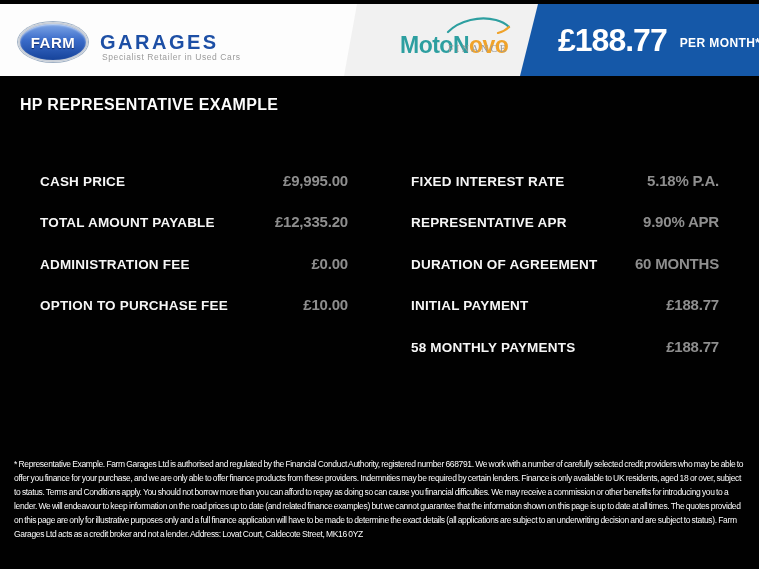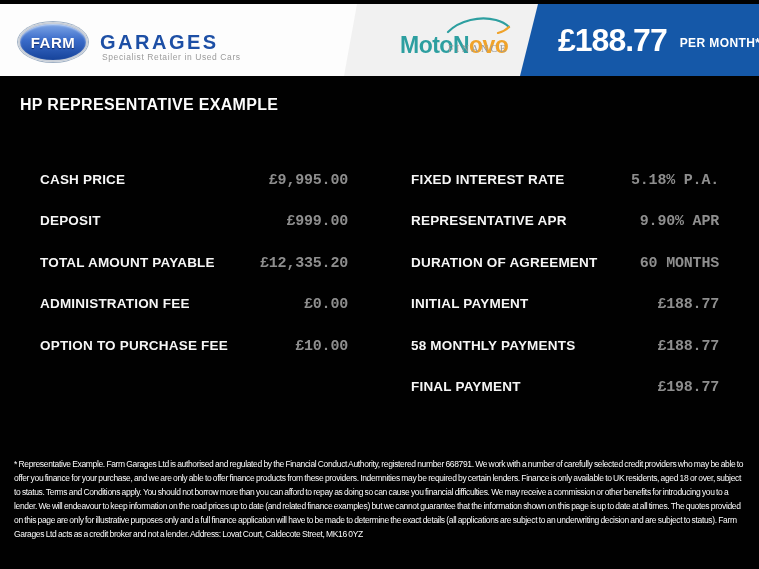--- a/index.html
+++ b/index.html
@@ -107,21 +107,20 @@
     display: flex; justify-content: space-between; align-items: baseline;
     height: 16px; margin-bottom: 25.4px;
   }
   .fin-label {
     color: #f6f6f6; font-weight: bold; font-size: 13.5px; letter-spacing: .2px;
     white-space: nowrap;
   }
   .fin-value {
     color: #8e8e8e; font-weight: bold; font-size: 15px; letter-spacing: -0.2px;
     white-space: nowrap;
-    font-family: Liberation Mono, monospace;
   }
 
   
   .disclaimer {
     position: absolute; left: 14px; top: 457px;
     width: 734px;
     color: #fdfdfd;
     font-size: 8.5px; font-weight: normal;
     line-height: 14px;
     letter-spacing: -0.35px; word-spacing: -0.5px;
@@ -162,24 +161,20 @@
   </div>
 
   <div class="page-title">HP REPRESENTATIVE EXAMPLE</div>
 
   <div class="fin-col left">
     <div class="fin-row">
       <span class="fin-label">CASH PRICE</span>
       <span class="fin-value">£9,995.00</span>
     </div>
     <div class="fin-row">
-      <span class="fin-label">DEPOSIT</span>
-      <span class="fin-value">£999.00</span>
-    </div>
-    <div class="fin-row">
       <span class="fin-label">TOTAL AMOUNT PAYABLE</span>
       <span class="fin-value">£12,335.20</span>
     </div>
     <div class="fin-row">
       <span class="fin-label">ADMINISTRATION FEE</span>
       <span class="fin-value">£0.00</span>
     </div>
     <div class="fin-row">
       <span class="fin-label">OPTION TO PURCHASE FEE</span>
       <span class="fin-value">£10.00</span>
@@ -200,21 +195,17 @@
       <span class="fin-value">60 MONTHS</span>
     </div>
     <div class="fin-row">
       <span class="fin-label">INITIAL PAYMENT</span>
       <span class="fin-value">£188.77</span>
     </div>
     <div class="fin-row">
       <span class="fin-label">58 MONTHLY PAYMENTS</span>
       <span class="fin-value">£188.77</span>
     </div>
-    <div class="fin-row">
-      <span class="fin-label">FINAL PAYMENT</span>
-      <span class="fin-value">£198.77</span>
-    </div>
   </div>
 
   <p class="disclaimer">* Representative Example. Farm Garages Ltd is authorised and regulated by the Financial Conduct Authority, registered number 668791. We work with a number of carefully selected credit providers who may be able to offer you finance for your purchase, and we are only able to offer finance products from these providers. Indemnities may be required by certain lenders. Finance is only available to UK residents, aged 18 or over, subject to status. Terms and Conditions apply. You should not borrow more than you can afford to repay as doing so can cause you financial difficulties. We may receive a commission or other benefits for introducing you to a lender. We will endeavour to keep information on the road prices up to date (and related finance examples) but we cannot guarantee that the information shown on this page is up to date at all times. The quotes provided on this page are only for illustrative purposes only and a full finance application will have to be made to determine the exact details (all applications are subject to an underwriting decision and are subject to status). Farm Garages Ltd acts as a credit broker and not a lender. Address: Lovat Court, Caldecote Street, MK16 0YZ</p>
 
 </div>
 
 </body></html>

